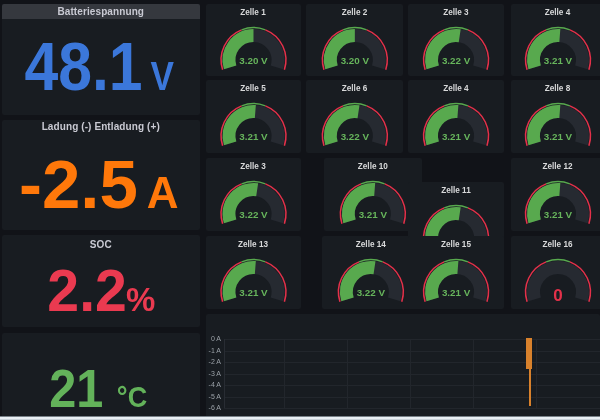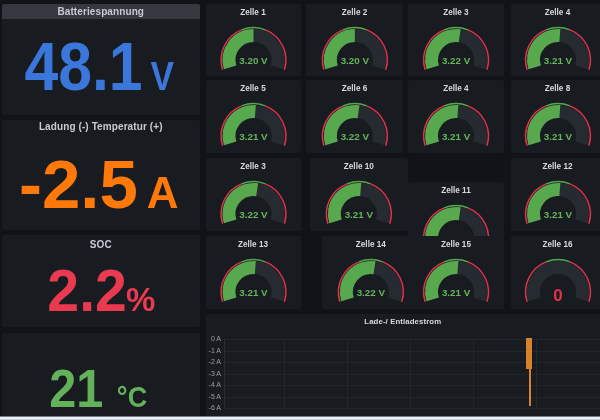--- a/index.html
+++ b/index.html
@@ -8,21 +8,21 @@
 .gtitle{position:absolute;width:100%;text-align:center;color:#d8d9da;font-size:8.2px;font-weight:bold;}
 .bigval{position:absolute;width:100%;text-align:center;white-space:nowrap;font-weight:bold;}
 </style></head><body>
 
 <div class="panel" style="left:1.5px;top:3.5px;width:198.5px;height:111px;">
 <div style="position:absolute;left:0;top:0;width:100%;height:15.5px;background:#35383e;border-radius:2px 2px 0 0;"></div>
 <div class="ptitle" style="top:2.8px;">Batteriespannung</div>
 <div class="bigval" style="top:28.4px;color:#3b77da;font-size:69px;line-height:69px;transform:scaleX(0.88);transform-origin:99px 0;margin-left:-2px;">48.1<span style="font-size:40px;margin-left:9px;">V</span></div>
 </div>
 <div class="panel" style="left:1.5px;top:119.5px;width:198.5px;height:110.8px;">
-<div class="ptitle" style="top:1.6px;">Ladung (-) Temperatur (+)</div>
+<div class="ptitle" style="top:1.6px;">Ladung (-) Entladung (+)</div>
 <div class="bigval" style="top:30.9px;color:#ff780a;font-size:69px;line-height:69px;margin-left:-2px;">-2.5<span style="font-size:44px;margin-left:9px;">A</span></div>
 </div>
 <div class="panel" style="left:1.5px;top:235.3px;width:198.5px;height:92.2px;">
 <div class="ptitle" style="top:3.5px;">SOC</div>
 <div class="bigval" style="top:26.8px;color:#ea3a50;font-size:59px;line-height:59px;transform:scaleX(0.97);transform-origin:100px 0;">2.2<span style="font-size:34px;margin-left:-1px;">%</span></div>
 </div>
 <div class="panel" style="left:1.5px;top:333px;width:198.5px;height:87px;">
 <div class="bigval" style="top:28.1px;color:#63b25a;font-size:54px;line-height:54px;transform:scaleX(0.9);transform-origin:99px 0;margin-left:-3px;">21<span style="font-size:30px;margin-left:15px;">°C</span></div>
 </div>
 <div class="panel" style="left:205.5px;top:3.5px;width:95.0px;height:72.2px;">
@@ -117,21 +117,21 @@
 <div class="gtitle" style="top:4px;">Zelle 3</div>
 <svg width="95" height="73" viewBox="0 0 95 73" xmlns="http://www.w3.org/2000/svg" style="position:absolute;left:0;top:0">
       <path d="M 24.13 63.37 A 24.5 24.5 0 1 1 70.87 63.37" fill="none" stroke="#262a31" stroke-width="13"></path>
       <path d="M 24.13 63.37 A 24.5 24.5 0 0 1 51.16 31.78" fill="none" stroke="#58a94e" stroke-width="13"></path>
       <path d="M 16.60 65.74 A 32.4 32.4 0 0 1 35.63 25.85" fill="none" stroke="#e4314a" stroke-width="1.5"></path>
       <path d="M 35.63 25.85 A 32.4 32.4 0 0 1 59.37 25.85" fill="none" stroke="#58a94e" stroke-width="1.5"></path>
       <path d="M 59.37 25.85 A 32.4 32.4 0 0 1 78.40 65.74" fill="none" stroke="#e4314a" stroke-width="1.5"></path>
       <text x="47.5" y="60.3" text-anchor="middle" font-family="Liberation Sans, sans-serif" font-size="9.8" font-weight="bold" fill="#67b55c">3.22 V</text>
     </svg>
 </div>
-<div class="panel" style="left:310px;top:157.5px;width:97.7px;height:73.0px;">
+<div class="panel" style="left:324px;top:157.5px;width:97.7px;height:73.0px;">
 <div class="gtitle" style="top:4px;">Zelle 10</div>
 <svg width="97" height="73" viewBox="0 0 97 73" xmlns="http://www.w3.org/2000/svg" style="position:absolute;left:0;top:0">
       <path d="M 25.48 63.37 A 24.5 24.5 0 1 1 72.22 63.37" fill="none" stroke="#262a31" stroke-width="13"></path>
       <path d="M 25.48 63.37 A 24.5 24.5 0 0 1 50.69 31.57" fill="none" stroke="#58a94e" stroke-width="13"></path>
       <path d="M 17.95 65.74 A 32.4 32.4 0 0 1 36.98 25.85" fill="none" stroke="#e4314a" stroke-width="1.5"></path>
       <path d="M 36.98 25.85 A 32.4 32.4 0 0 1 60.72 25.85" fill="none" stroke="#58a94e" stroke-width="1.5"></path>
       <path d="M 60.72 25.85 A 32.4 32.4 0 0 1 79.75 65.74" fill="none" stroke="#e4314a" stroke-width="1.5"></path>
       <text x="48.85" y="60.3" text-anchor="middle" font-family="Liberation Sans, sans-serif" font-size="9.8" font-weight="bold" fill="#67b55c">3.21 V</text>
     </svg>
 </div>
@@ -194,21 +194,20 @@
 <div class="gtitle" style="top:4px;">Zelle 16</div>
 <svg width="94" height="73" viewBox="0 0 94 73" xmlns="http://www.w3.org/2000/svg" style="position:absolute;left:0;top:0">
       <path d="M 23.63 63.37 A 24.5 24.5 0 1 1 70.37 63.37" fill="none" stroke="#262a31" stroke-width="13"></path>
       <path d="M 16.10 65.74 A 32.4 32.4 0 0 1 35.13 25.85" fill="none" stroke="#e4314a" stroke-width="1.5"></path>
       <path d="M 35.13 25.85 A 32.4 32.4 0 0 1 58.87 25.85" fill="none" stroke="#58a94e" stroke-width="1.5"></path>
       <path d="M 58.87 25.85 A 32.4 32.4 0 0 1 77.90 65.74" fill="none" stroke="#e4314a" stroke-width="1.5"></path>
       <text x="47.0" y="65.0" text-anchor="middle" font-family="Liberation Sans, sans-serif" font-size="17" font-weight="bold" fill="#e4314a">0</text>
     </svg>
 </div>
 <div class="panel" style="left:205.5px;top:313.5px;width:394.5px;height:106.5px;">
-<div class="ptitle" style="top:3.7px;font-size:7.8px;color:#d8d9da;">Lade-/ Entladestrom</div>
 <div style="position:absolute;left:18.0px;top:25.5px;width:376.5px;height:1px;background:#22262c;"></div>
 <div style="position:absolute;left:18.0px;top:37.0px;width:376.5px;height:1px;background:#22262c;"></div>
 <div style="position:absolute;left:18.0px;top:48.5px;width:376.5px;height:1px;background:#22262c;"></div>
 <div style="position:absolute;left:18.0px;top:60.0px;width:376.5px;height:1px;background:#22262c;"></div>
 <div style="position:absolute;left:18.0px;top:71.5px;width:376.5px;height:1px;background:#22262c;"></div>
 <div style="position:absolute;left:18.0px;top:83.0px;width:376.5px;height:1px;background:#22262c;"></div>
 <div style="position:absolute;left:18.0px;top:94.5px;width:376.5px;height:1px;background:#22262c;"></div>
 <div style="position:absolute;left:78.0px;top:25.5px;width:1px;height:69.0px;background:#22262c;"></div>
 <div style="position:absolute;left:141.0px;top:25.5px;width:1px;height:69.0px;background:#22262c;"></div>
 <div style="position:absolute;left:204.0px;top:25.5px;width:1px;height:69.0px;background:#22262c;"></div>

